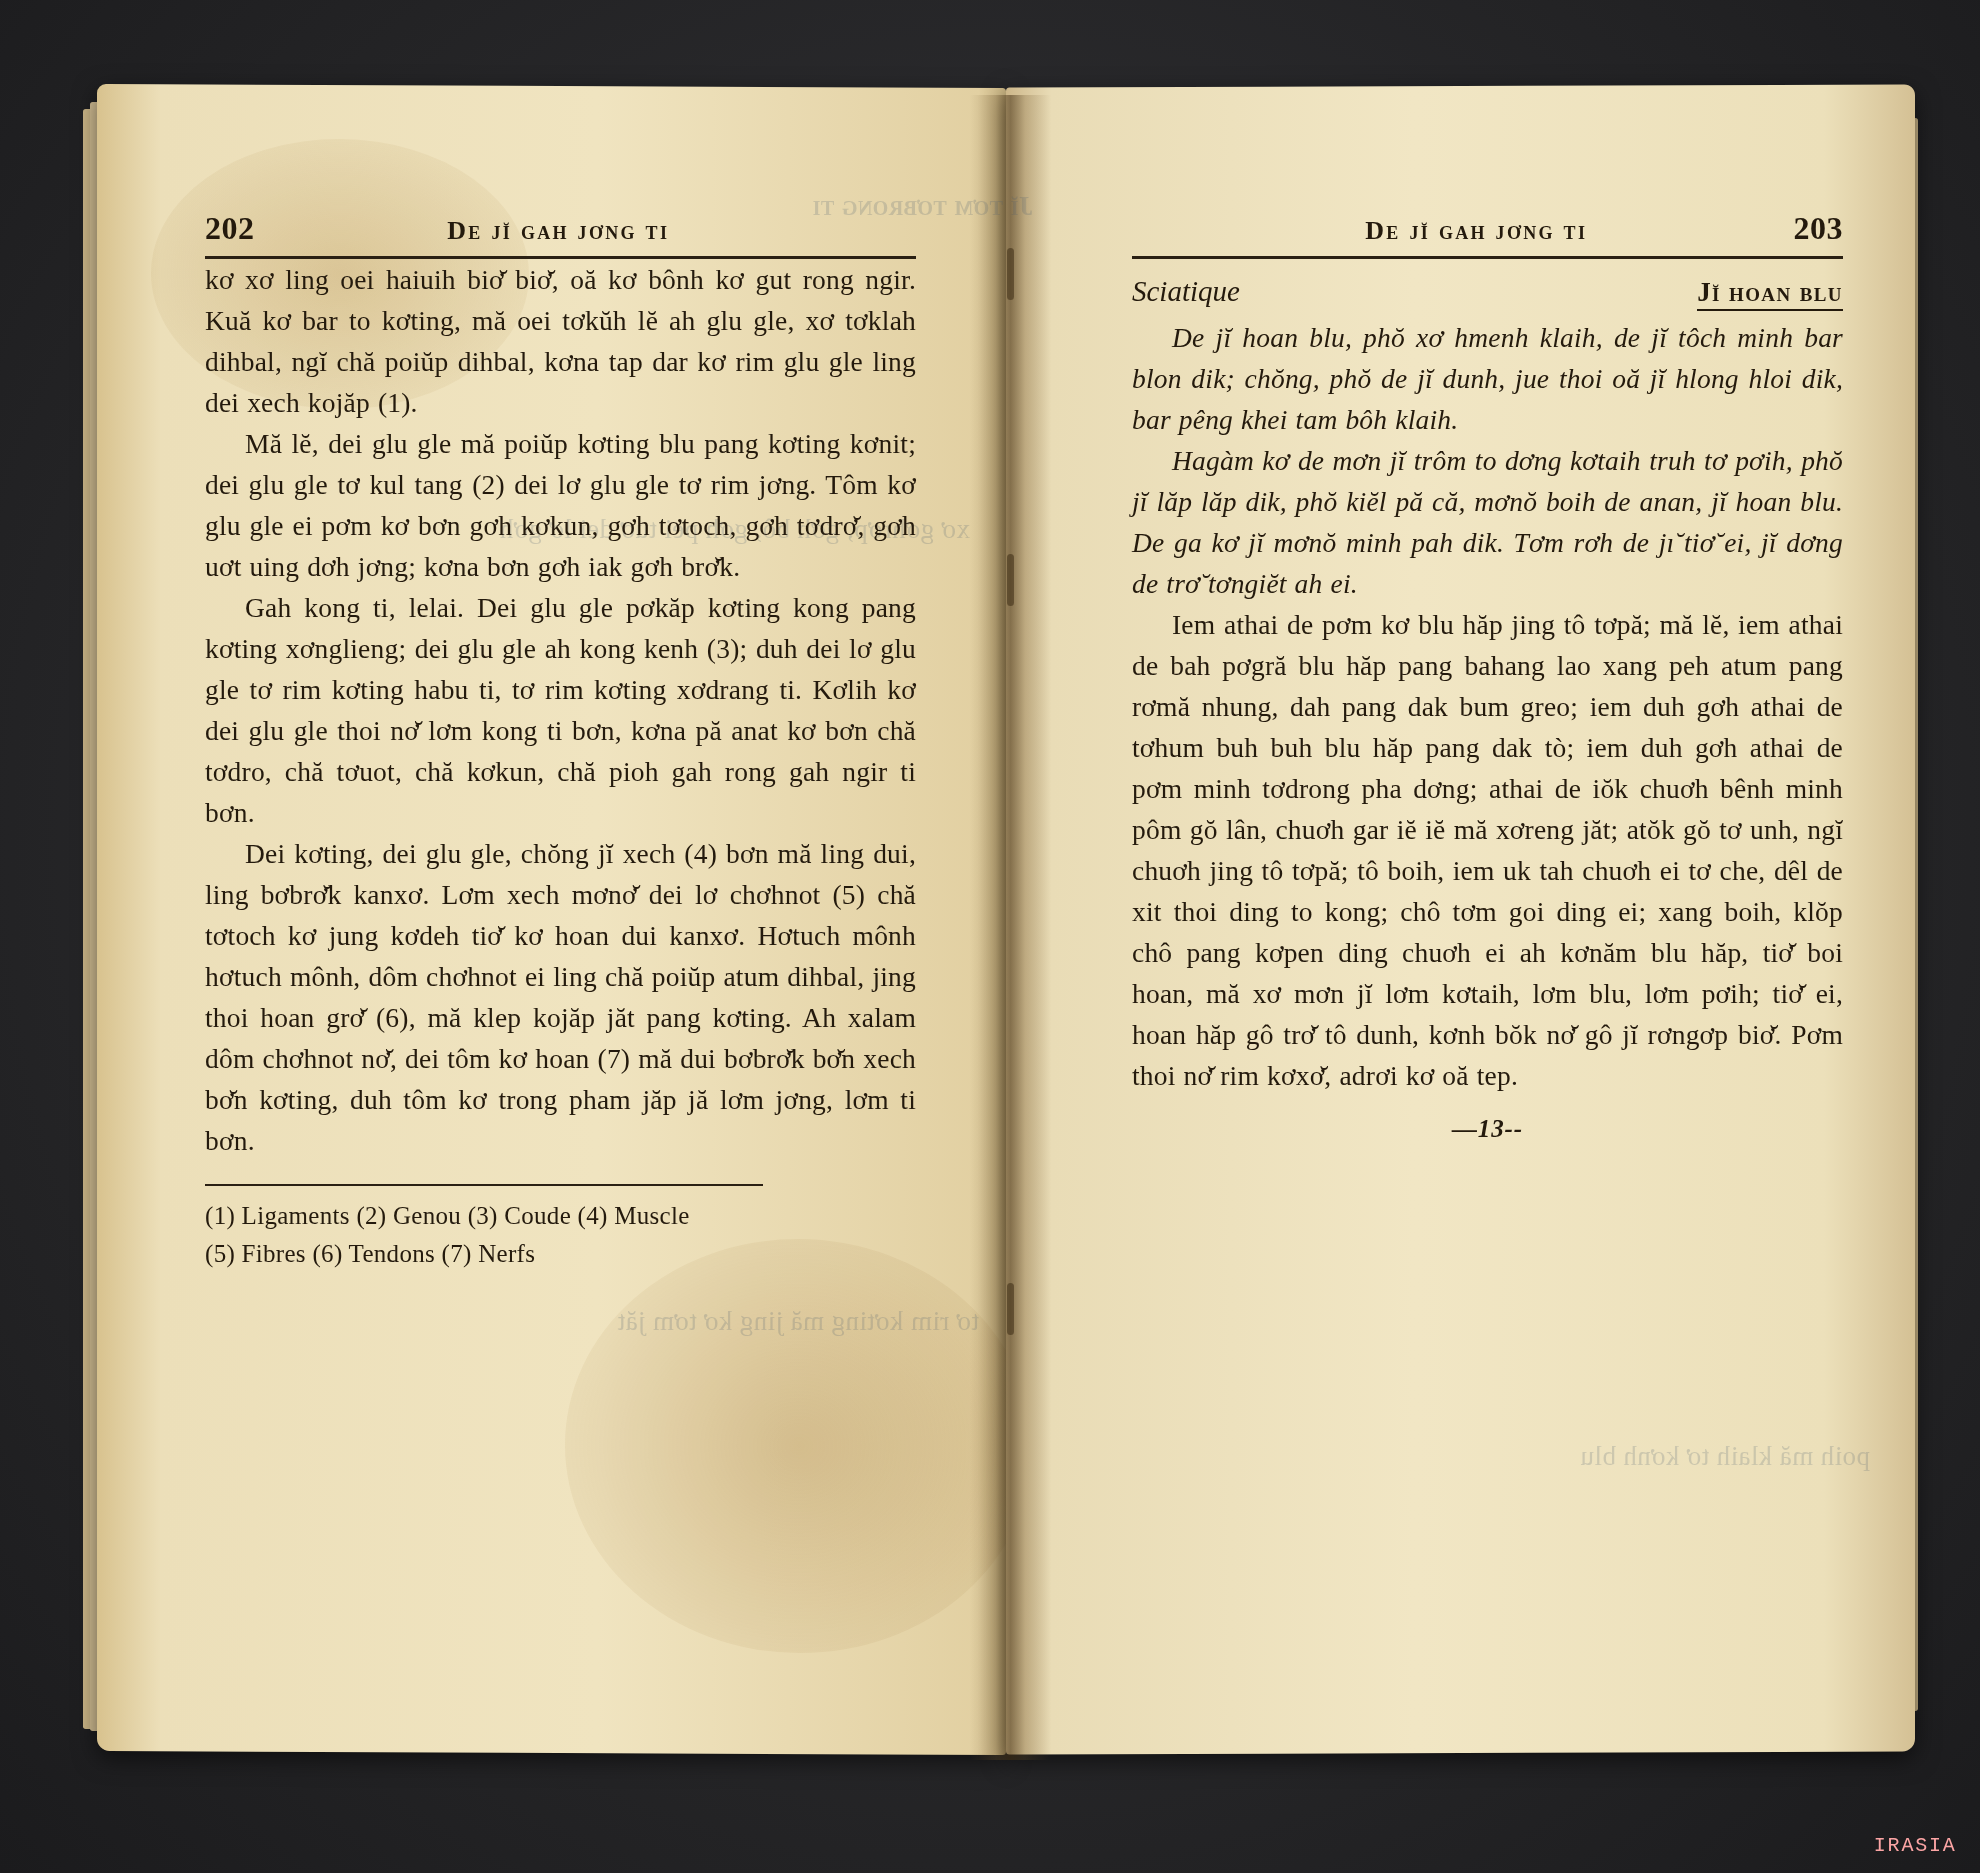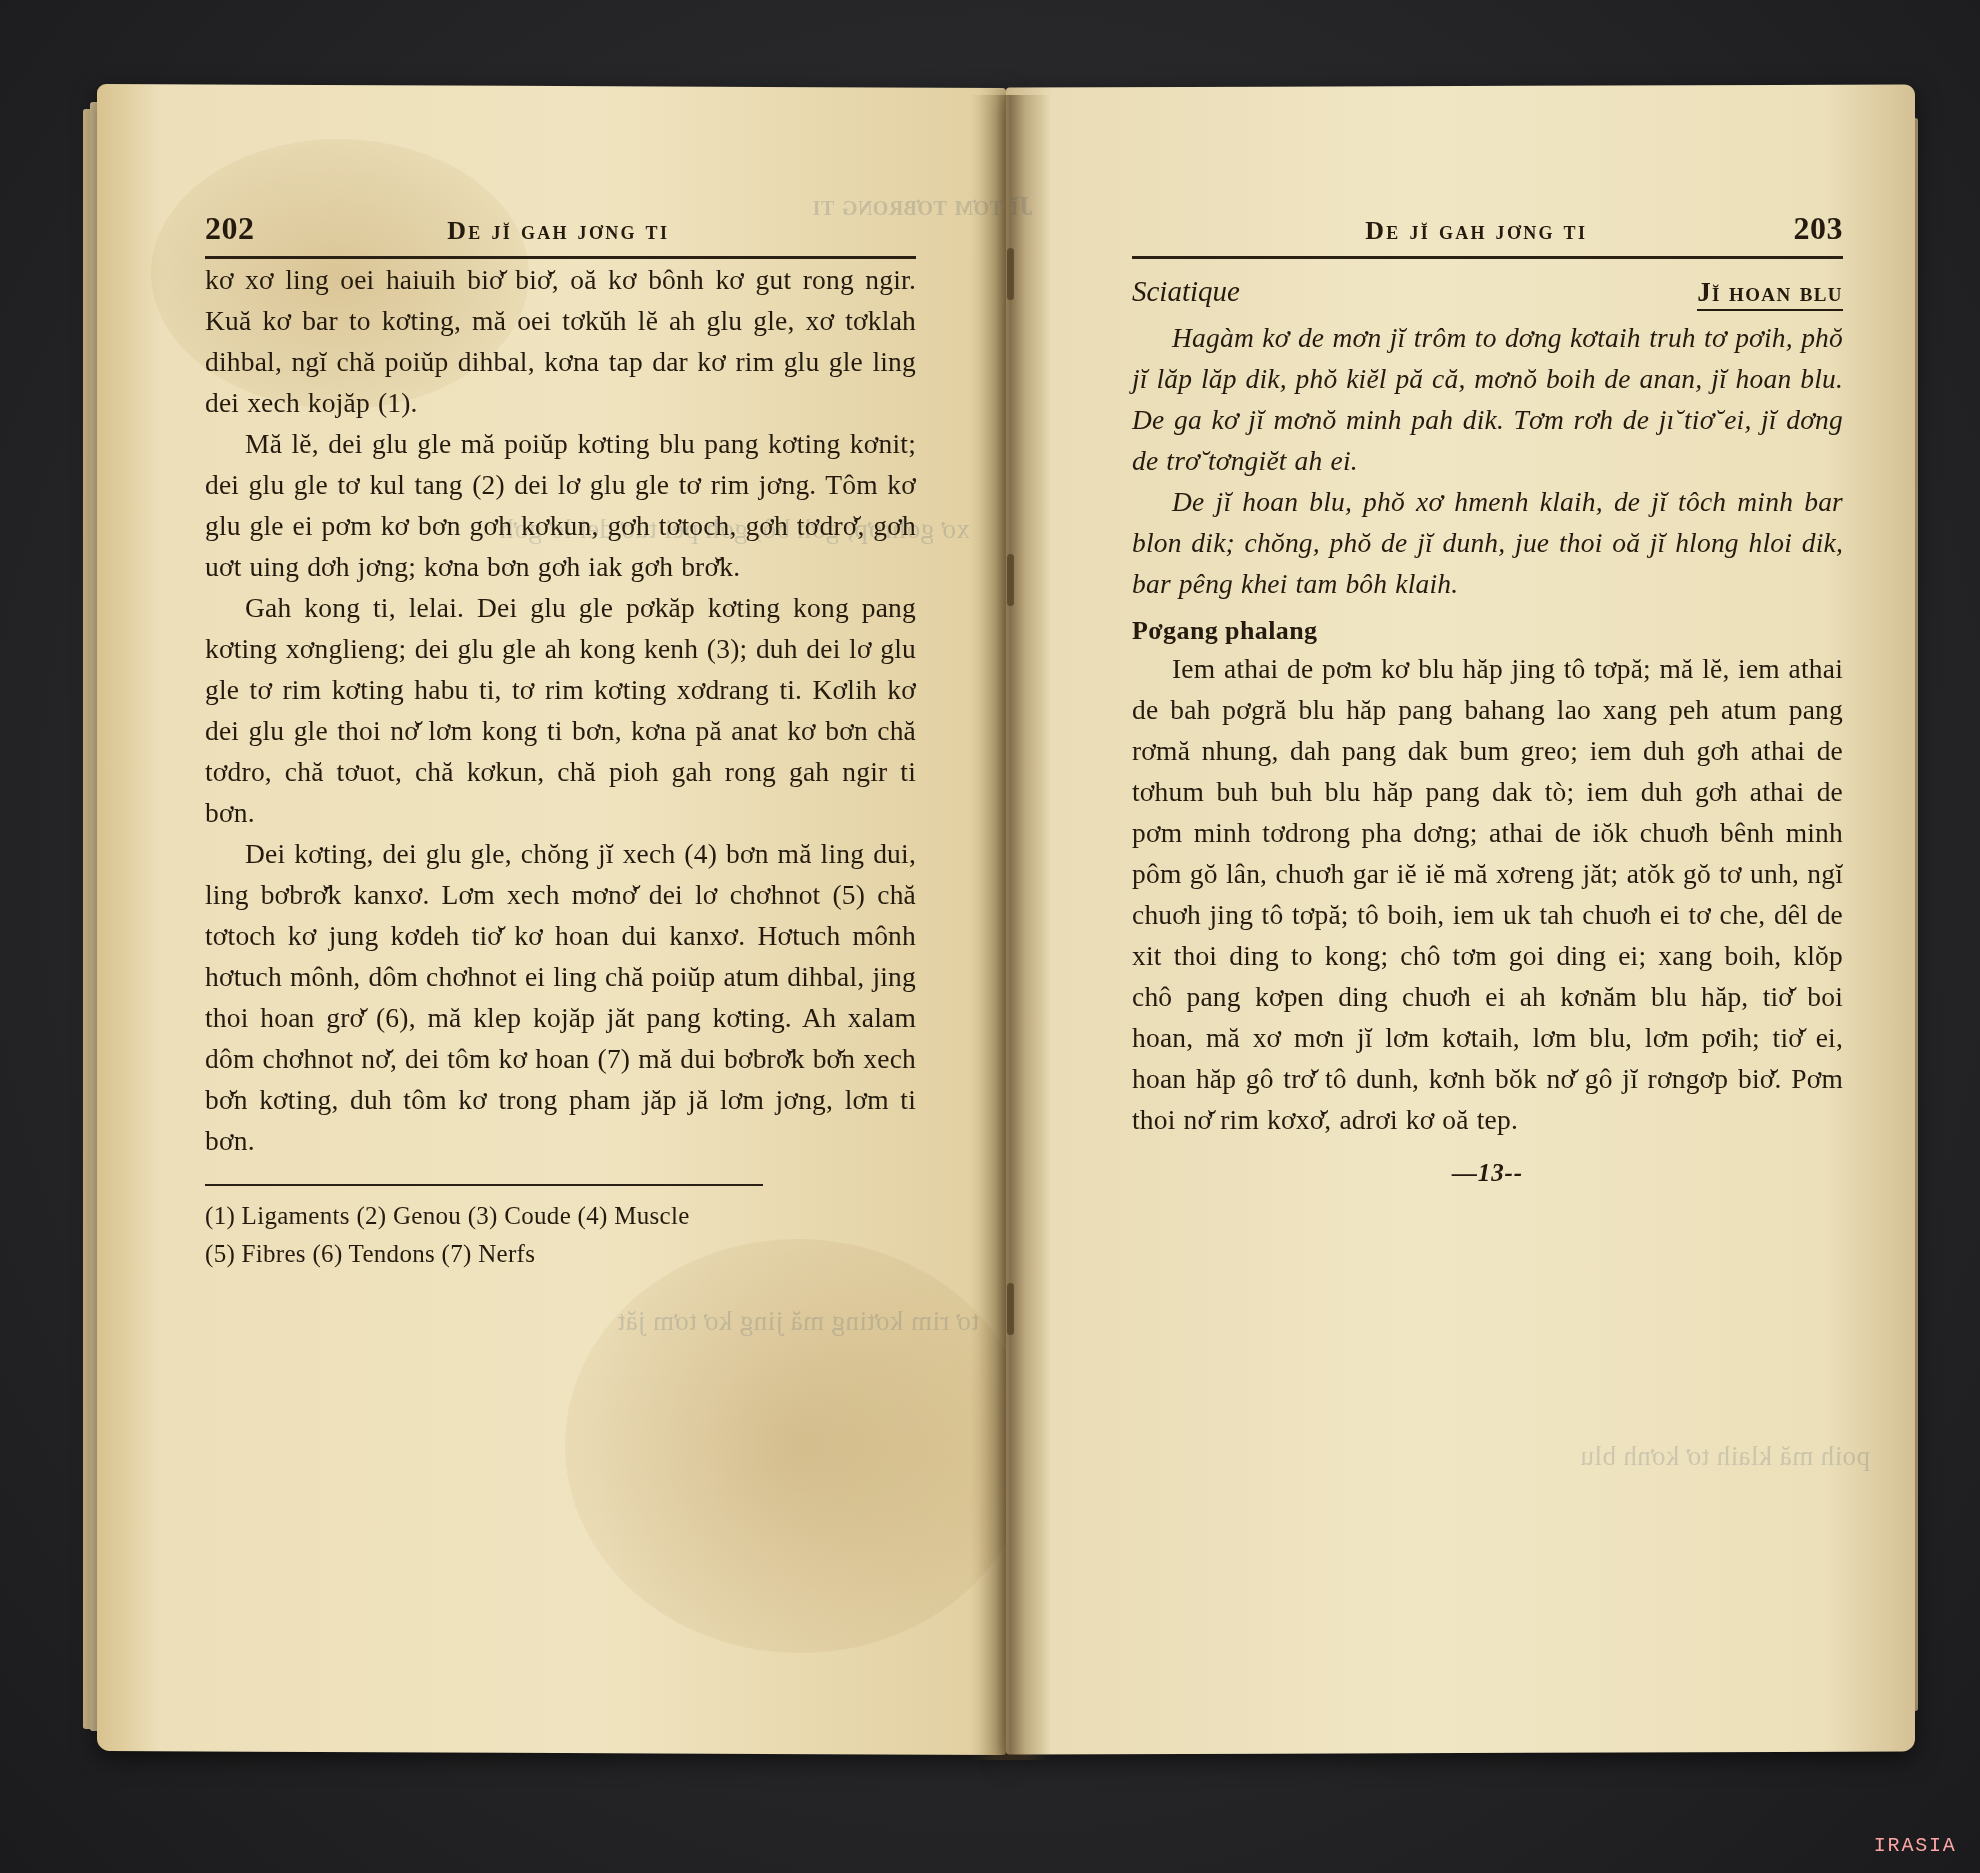--- a/index.html
+++ b/index.html
@@ -294,25 +294,24 @@
       <span class="folio">203</span>
     </div>
     <div class="rule"></div>
 
     <div class="sect-row">
       <span class="sect-fr">Sciatique</span>
       <span class="sect-tag">Jĭ hoan blu</span>
     </div>
 
     <div class="italic-block">
+      <p class="body">De jĭ hoan blu, phŏ xơ hmenh klaih, de jĭ tôch minh bar blon dik; chŏng, phŏ de jĭ dunh, jue thoi oă jĭ hlong hloi dik, bar pêng khei tam bôh klaih.</p>
       <p class="body">Hagàm kơ de mơn jĭ trôm to dơng kơtaih truh tơ pơih, phŏ jĭ lăp lăp dik, phŏ kiĕl pă că, mơnŏ boih de anan, jĭ hoan blu. De ga kơ jĭ mơnŏ minh pah dik. Tơm rơh de jı̆ tiơ̆ ei, jĭ dơng de trơ̆ tơngiĕt ah ei.</p>
-      <p class="body">De jĭ hoan blu, phŏ xơ hmenh klaih, de jĭ tôch minh bar blon dik; chŏng, phŏ de jĭ dunh, jue thoi oă jĭ hlong hloi dik, bar pêng khei tam bôh klaih.</p>
-    </div>
-
-    <div class="subhead">Pơgang phalang</div>
+    </div>
+
 
     <p class="body">Iem athai de pơm kơ blu hăp jing tô tơpă; mă lĕ, iem athai de bah pơgră blu hăp pang bahang lao xang peh atum pang rơmă nhung, dah pang dak bum greo; iem duh gơh athai de tơhum buh buh blu hăp pang dak tò; iem duh gơh athai de pơm minh tơdrong pha dơng; athai de iŏk chuơh bênh minh pôm gŏ lân, chuơh gar iĕ iĕ mă xơreng jăt; atŏk gŏ tơ unh, ngĭ chuơh jing tô tơpă; tô boih, iem uk tah chuơh ei tơ che, dêl de xit thoi ding to kong; chô tơm goi ding ei; xang boih, klŏp chô pang kơpen ding chuơh ei ah kơnăm blu hăp, tiơ̆ boi hoan, mă xơ mơn jĭ lơm kơtaih, lơm blu, lơm pơih; tiơ̆ ei, hoan hăp gô trơ̆ tô dunh, kơnh bŏk nơ̆ gô jĭ rơngơp biơ̆. Pơm thoi nơ̆ rim kơxơ̆, adrơi kơ oă tep.</p>
 
     <div class="signature">—13--</div>
   </div>
 
 </div>
 
 <div class="watermark">IRASIA</div>
 

